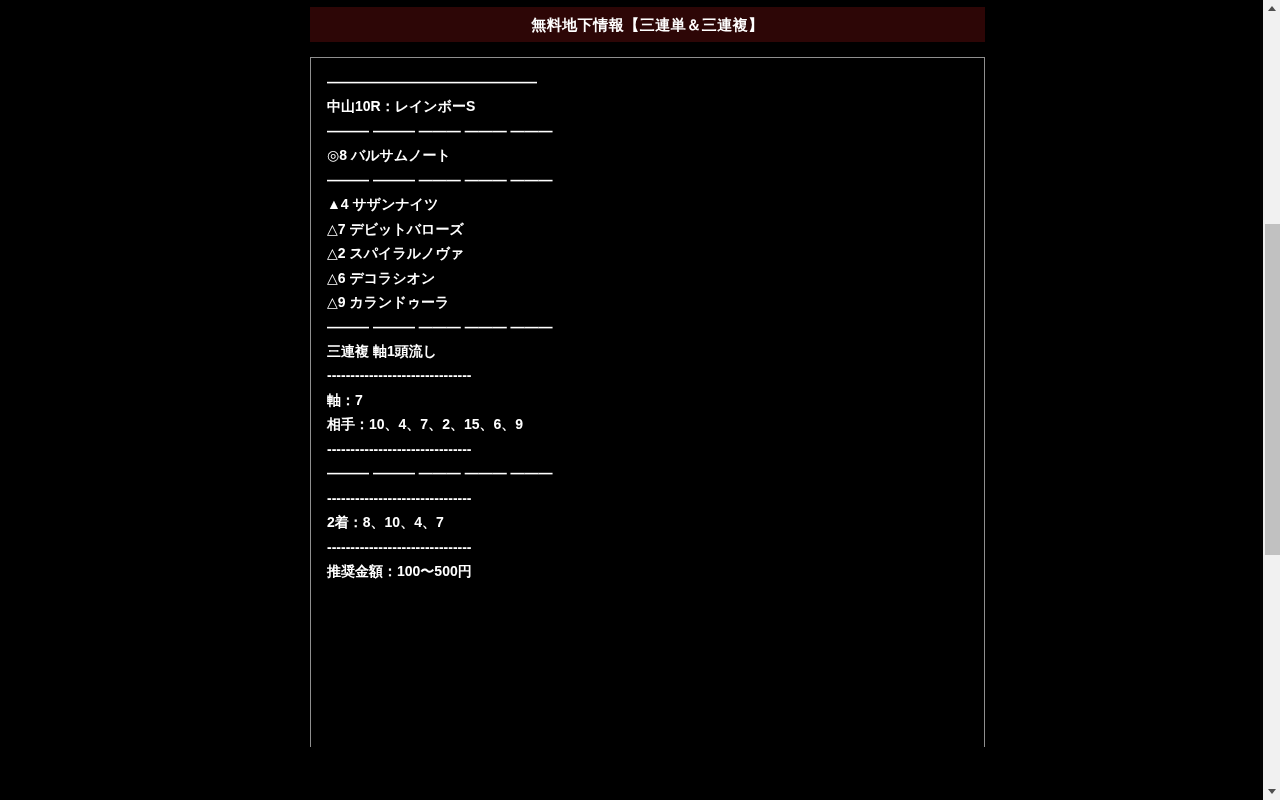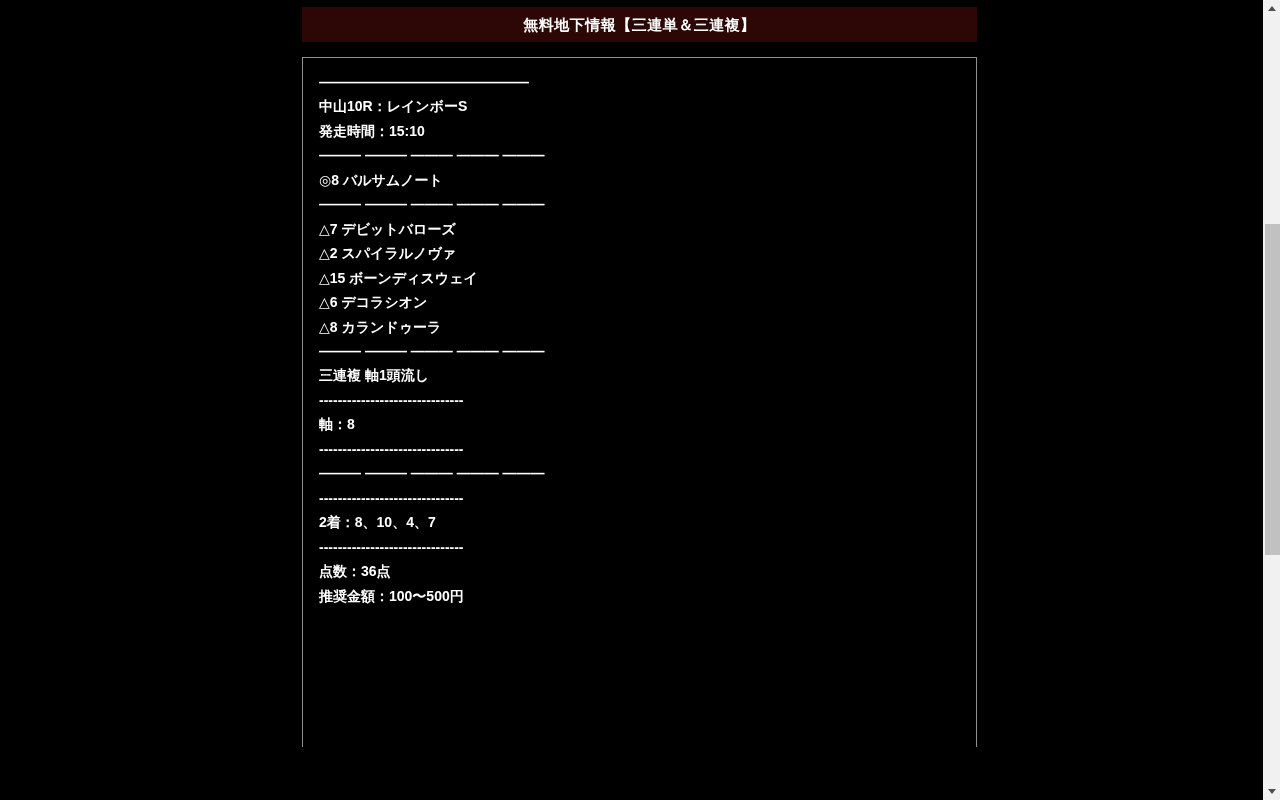--- a/index.html
+++ b/index.html
@@ -13,21 +13,21 @@
   }
   *{margin:0;padding:0;box-sizing:border-box;}
   html,body{width:1280px;height:800px;overflow:hidden;}
   body{
     background:var(--page-bg);
     font-family:"Liberation Sans","DejaVu Sans",sans-serif;
     font-weight:700;
     color:var(--text);
   }
   .viewport{
-    position:absolute;left:8px;top:0;
+    position:absolute;left:16px;top:0;
     width:1263px;height:747px;
     overflow:hidden;
   }
   .container{
     width:675px;
     margin:7px auto 0 auto;
   }
   .header-bar{
     height:35px;
     line-height:35px;
@@ -75,39 +75,38 @@
 
 <div class="viewport">
   <div class="container">
     <div class="header-bar">
       <span>無料地下情報【三連単＆三連複】</span>
     </div>
     <div class="content-box">
 
     <div class="line">———————————————</div>
         <div class="line">中山10R：レインボーS</div>
-        <div class="line">発走時間：15:10</div>
         <div class="line">——— ——— ——— ——— ———</div>
         <div class="line">◎8 バルサムノート</div>
         <div class="line">——— ——— ——— ——— ———</div>
+        <div class="line">▲4 サザンナイツ</div>
         <div class="line">△7 デビットバローズ</div>
         <div class="line">△2 スパイラルノヴァ</div>
-        <div class="line">△15 ボーンディスウェイ</div>
         <div class="line">△6 デコラシオン</div>
-        <div class="line">△8 カランドゥーラ</div>
+        <div class="line">△9 カランドゥーラ</div>
         <div class="line">——— ——— ——— ——— ———</div>
         <div class="line">三連複 軸1頭流し</div>
         <div class="line">-------------------------------</div>
-        <div class="line">軸：8</div>
+        <div class="line">軸：7</div>
+        <div class="line">相手：10、4、7、2、15、6、9</div>
         <div class="line">-------------------------------</div>
         <div class="line">——— ——— ——— ——— ———</div>
         <div class="line">-------------------------------</div>
         <div class="line">2着：8、10、4、7</div>
         <div class="line">-------------------------------</div>
-        <div class="line">点数：36点</div>
         <div class="line">推奨金額：100〜500円</div>
       </div>
   </div>
 </div>
 
 <div class="scrollbar">
   <div class="sb-arrow sb-up"></div>
   <div class="sb-thumb"></div>
   <div class="sb-arrow sb-down"></div>
 </div>

